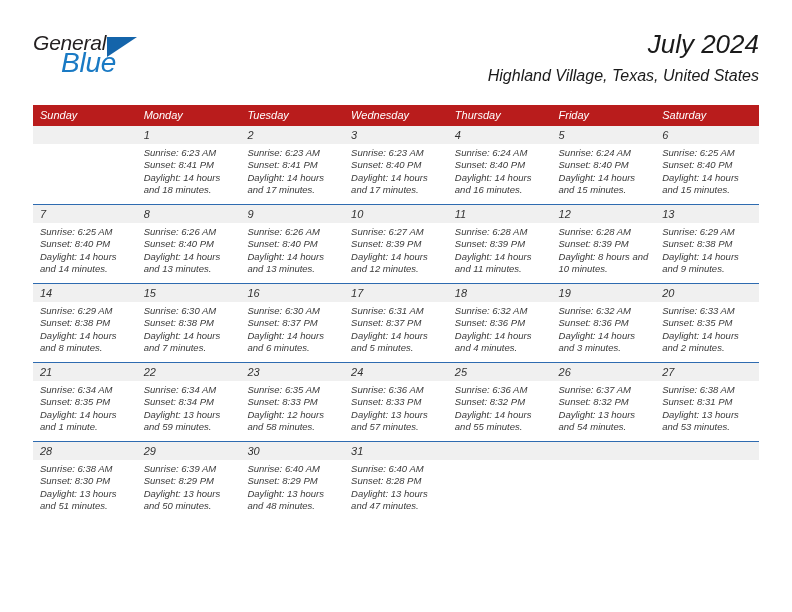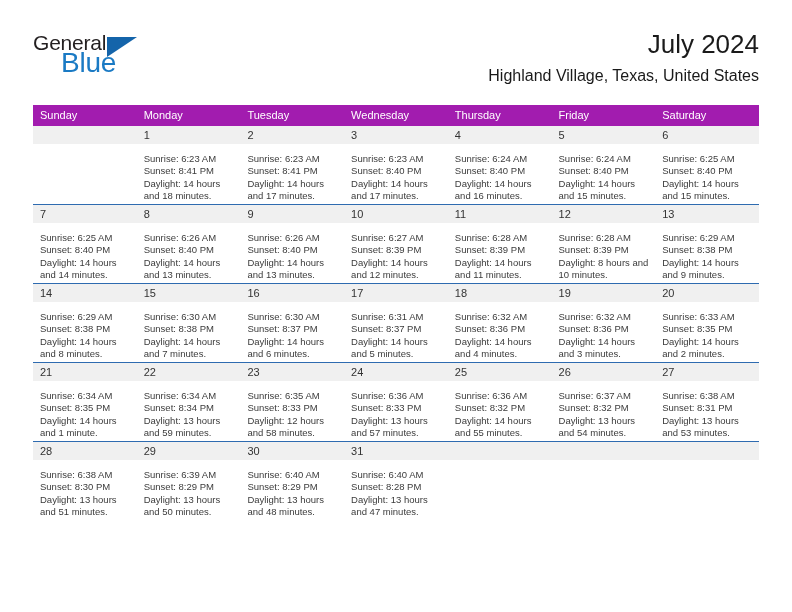--- a/index.html
+++ b/index.html
@@ -12,20 +12,21 @@
     background: #ffffff;
     font-family: "Liberation Sans", sans-serif;
     color: #222222;
     overflow: hidden;
   }
   .page {
     position: relative;
     width: 792px;
     height: 612px;
     box-sizing: border-box;
+    font-style: italic;
   }
 
   
   .top {
     position: absolute;
     left: 33px;
     top: 28px;
     width: 726px;
     height: 72px;
   }
@@ -87,21 +88,21 @@
   
   .calendar {
     position: absolute;
     left: 33px;
     top: 105px;
     width: 726px;
     border-collapse: collapse;
     table-layout: fixed;
   }
   .calendar th {
-    background: #a21caf;
+    background: #b91c1c;
     color: #ffffff;
     font-size: 11px;
     font-weight: normal;
     text-align: left;
     padding: 4px 0 4px 7px;
     height: 12px;
     line-height: 13px;
     border: none;
   }
   .calendar td {
@@ -123,21 +124,20 @@
     height: 14px;
   }
   .daynum.blank {
     color: transparent;
   }
   .details {
     padding: 3px 6px 0 7px;
     font-size: 9.5px;
     line-height: 12.3px;
     color: #3b3b3b;
-    margin-top: 6px;
   }
   .details div {
     white-space: nowrap;
   }
   .details .daylight {
     white-space: normal;
   }
   .cell-empty .details {
     visibility: hidden;
   }

